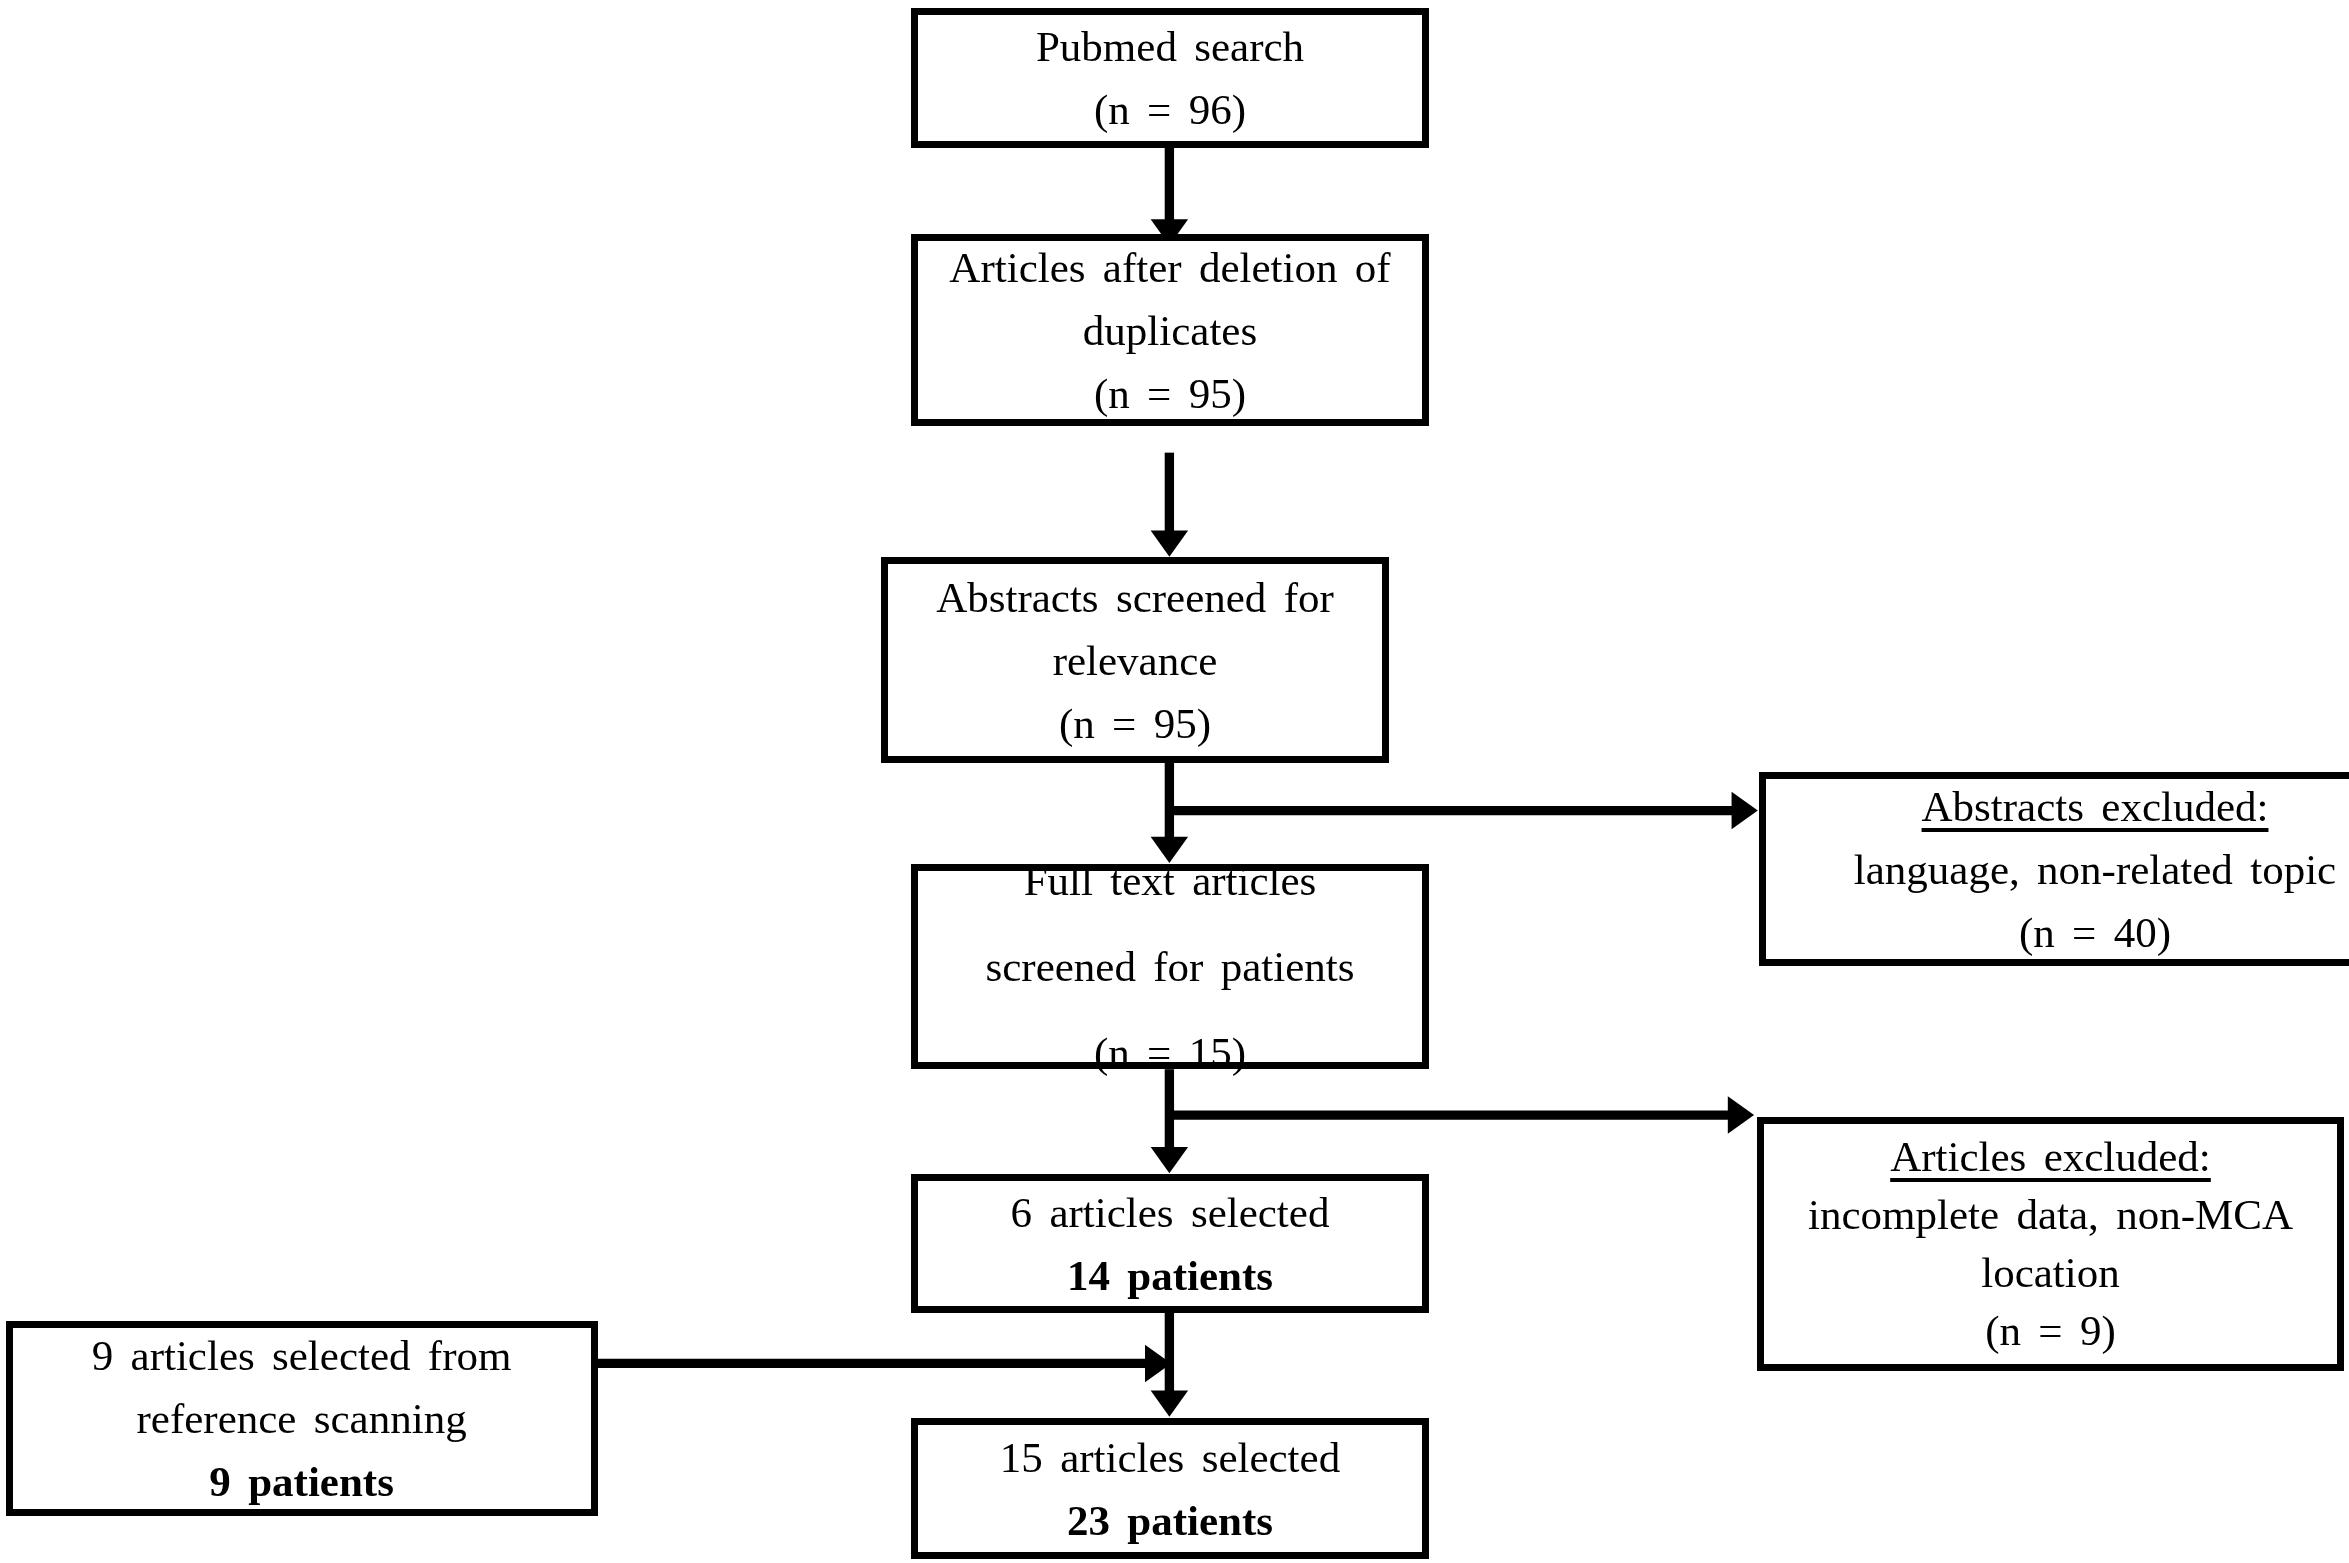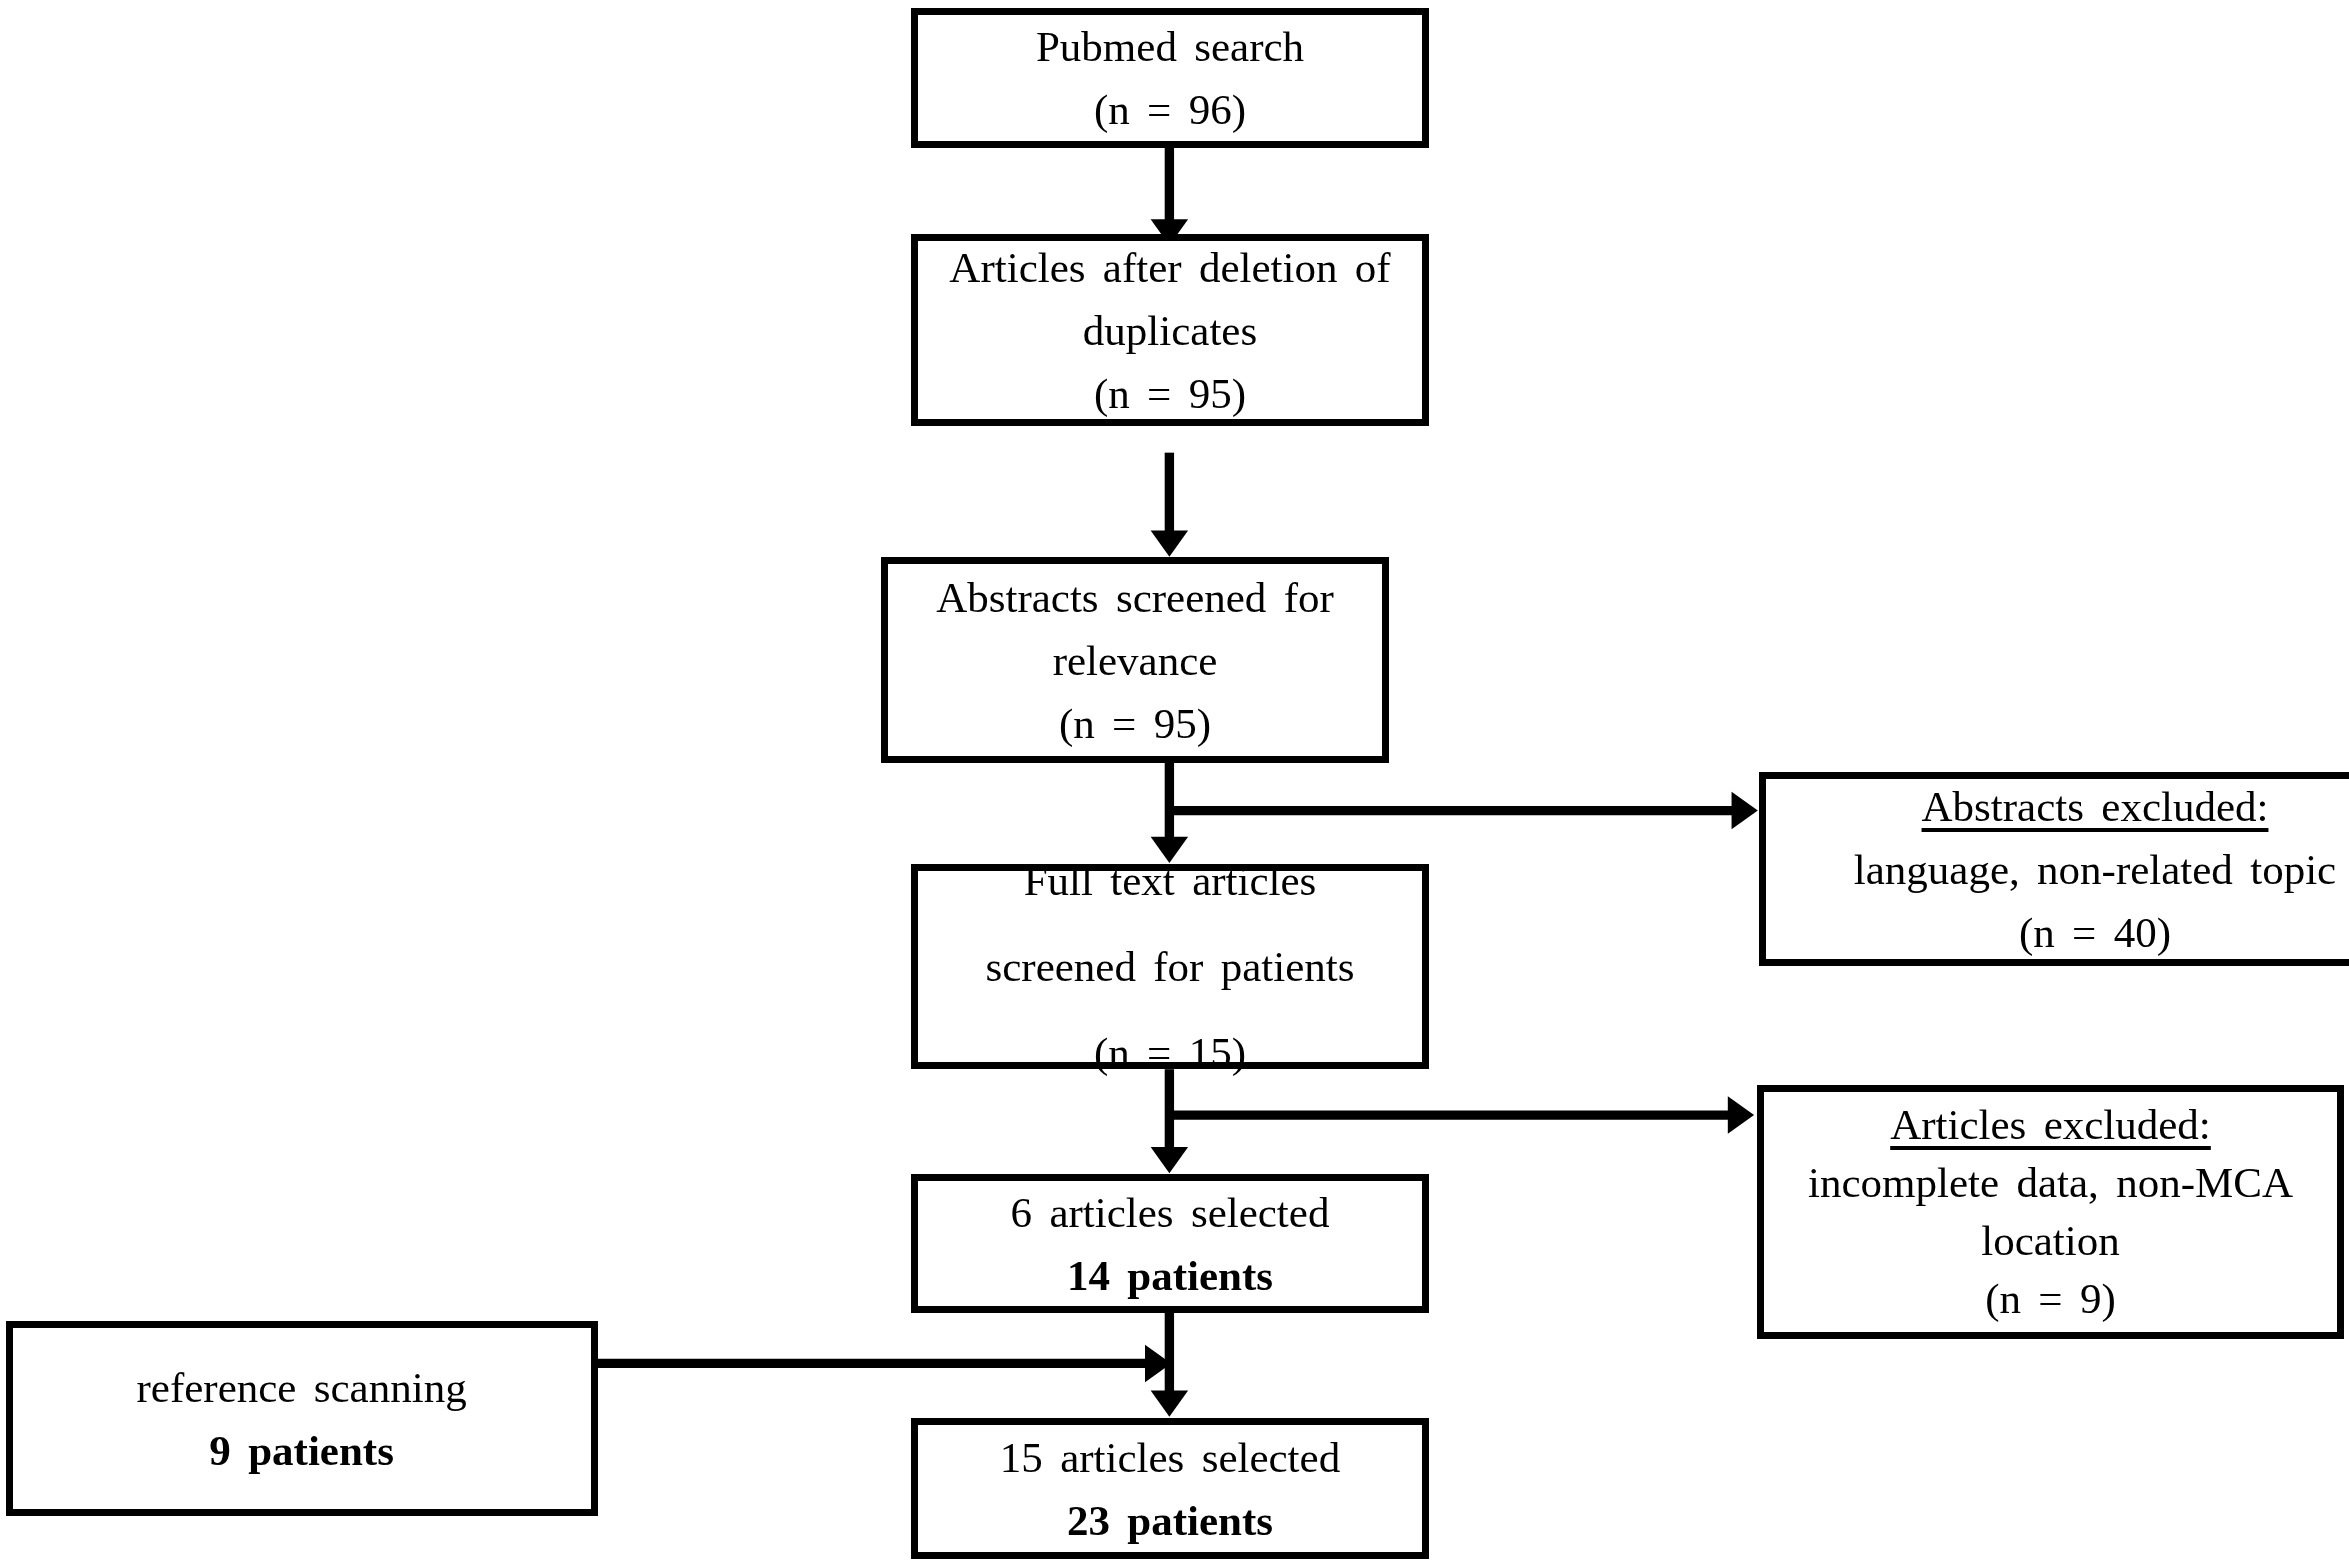--- a/index.html
+++ b/index.html
@@ -30,21 +30,21 @@
     flex-direction: column;
     justify-content: center;
     align-items: center;
     text-align: center;
     font-family: "Liberation Serif", serif;
     font-size: 43px;
     line-height: 63px;
     color: #000000;
     word-spacing: 6.6px;
   }
-  .box.lh-tight { line-height: 58px; }
+  .box.lh-tight { line-height: 58px; margin-top: 32px; }
   .box-line { white-space: nowrap; }
   .box-line.bold { font-weight: bold; }
   .box-line.underline { text-decoration: underline; text-underline-offset: 6.6px; }
 
   
   .b-pubmed      { left: 911px;  top: 7.5px;    width: 518px; height: 140px; }
   .b-duplicates  { left: 911px;  top: 234px;  width: 518px; height: 192px; }
   .b-abstracts   { left: 881px;  top: 557px;  width: 508px; height: 206px; }
   .b-fulltext    { left: 911px;  top: 864px;  width: 518px; height: 205px; gap: 23px; }
   .b-six         { left: 911px;  top: 1174px; width: 518px; height: 139px; }
@@ -127,18 +127,19 @@
     </div>
 
   <div class="box b-artexcl lh-tight">
       <div class="box-line underline">Articles excluded:</div>
       <div class="box-line">incomplete data, non-MCA</div>
       <div class="box-line">location</div>
       <div class="box-line">(n = 9)</div>
     </div>
 
   <div class="box b-refscan">
+      <div class="box-line">9 articles selected from</div>
       <div class="box-line">reference scanning</div>
       <div class="box-line bold">9 patients</div>
     </div>
 
 </div>
 
 
 </body></html>

